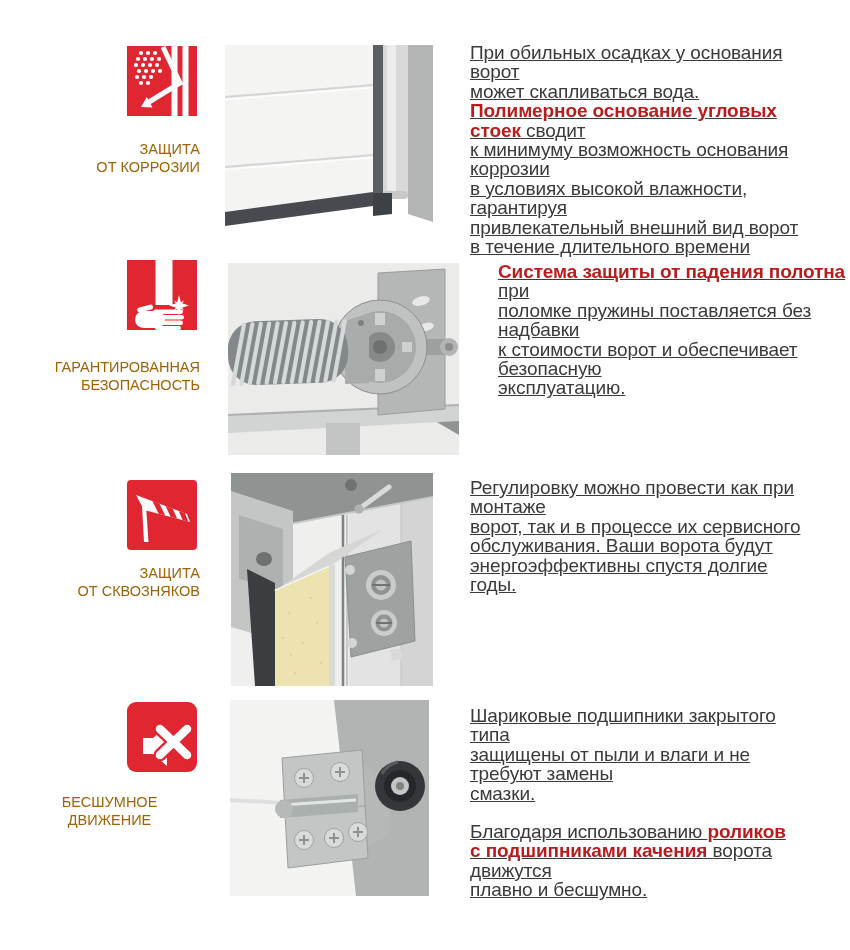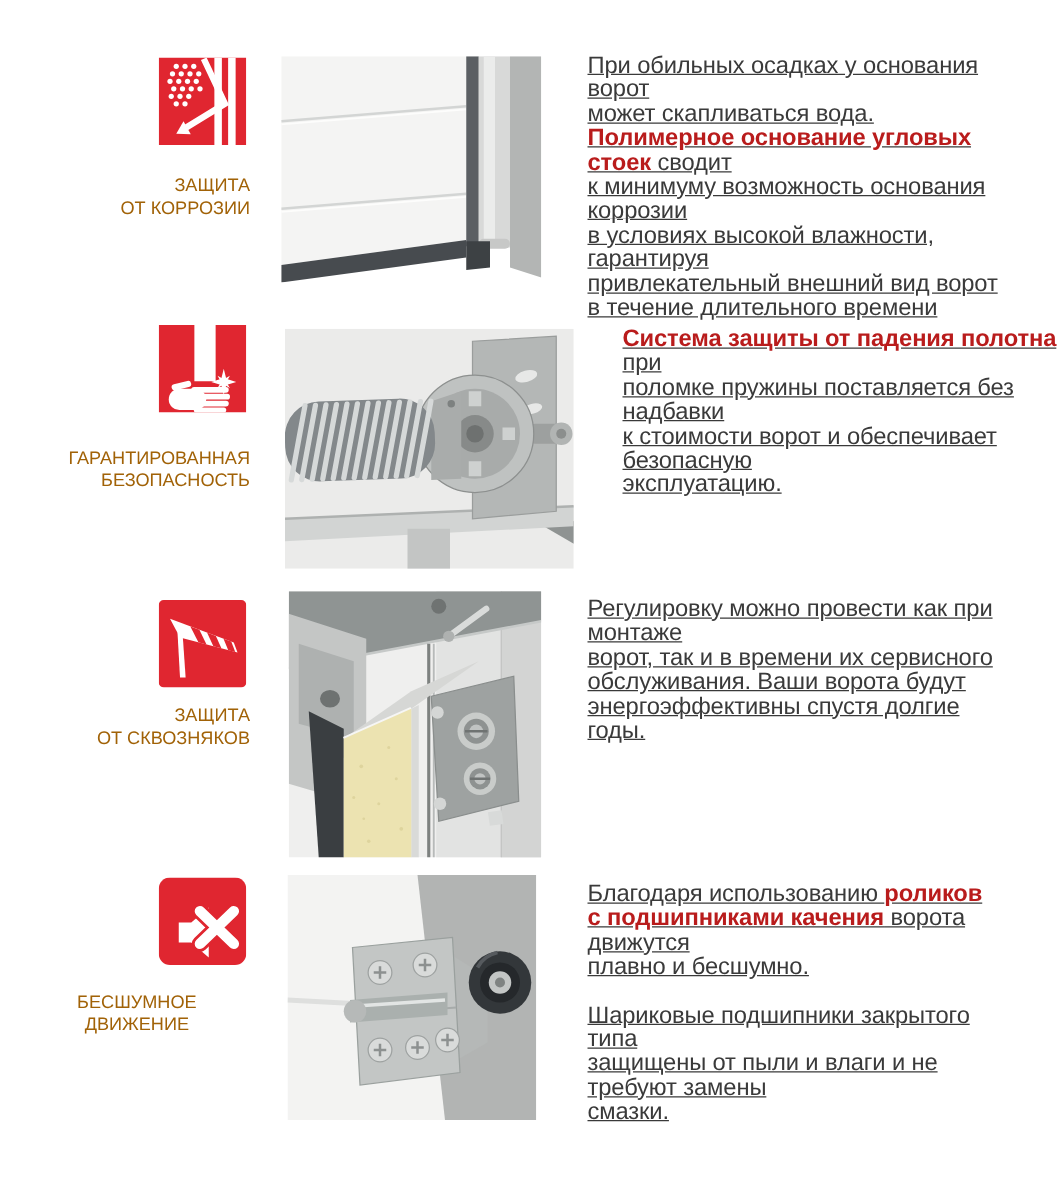--- a/index.html
+++ b/index.html
@@ -225,21 +225,21 @@
           <circle cx="153" cy="150" r="13" fill="#c9ccca"></circle>
           <circle cx="153" cy="150" r="8.5" fill="#8e9291"></circle>
           <circle cx="153" cy="150" r="4.5" fill="#c0c3c2"></circle>
           <line x1="145" y1="150" x2="161" y2="150" stroke="#6f7372" stroke-width="2"></line>
         </g>
         <rect x="160" y="176" width="11" height="11" fill="#d8dad9" transform="rotate(-8 165 181)"></rect>
       </svg>
     </div>
     <div class="text-col" style="top:-2px;">
       <p><span>Регулировку можно провести как при монтаже
-ворот, так и в времени их сервисного
+ворот, так и в процессе их сервисного
 обслуживания. Ваши ворота будут
 энергоэффективны спустя долгие годы.</span></p>
     </div>
   </div>
 
   <div class="feature" style="top:702px;">
     <div class="icon-box">
       <svg viewBox="0 0 70 70" width="70" height="70">
         <rect width="70" height="70" rx="9" fill="#e02630"></rect>
         <path d="M16,36 h10 l14,-12 v40 l-14,-12 h-10 z" fill="#fff"></path>
@@ -280,22 +280,22 @@
         <line x1="52" y1="105" x2="126" y2="100" stroke="#e2e5e4" stroke-width="3"></line>
         <circle cx="54" cy="109" r="9" fill="#b6b9b8"></circle>
         <use href="#screw" x="74" y="78"></use>
         <use href="#screw" x="110" y="72"></use>
         <use href="#screw" x="74" y="140"></use>
         <use href="#screw" x="104" y="138"></use>
         <use href="#screw" x="128" y="132"></use>
       </svg>
     </div>
     <div class="text-col" style="top:4px;">
+      <p><span>Шариковые подшипники закрытого типа
+защищены от пыли и влаги и не требуют замены
+смазки.</span></p>
       <p><span>Благодаря использованию </span><b>роликов
 с подшипниками качения</b><span> ворота движутся
 плавно и бесшумно.</span></p>
-      <p><span>Шариковые подшипники закрытого типа
-защищены от пыли и влаги и не требуют замены
-смазки.</span></p>
     </div>
   </div>
 
 </div>
 
 </body></html>

